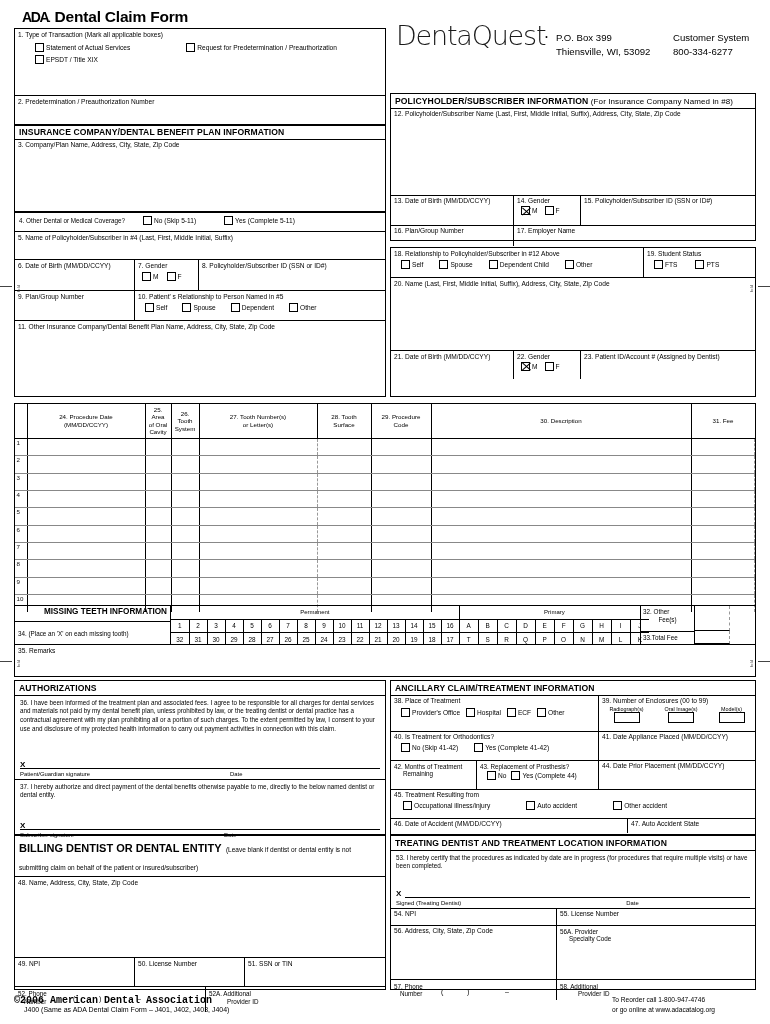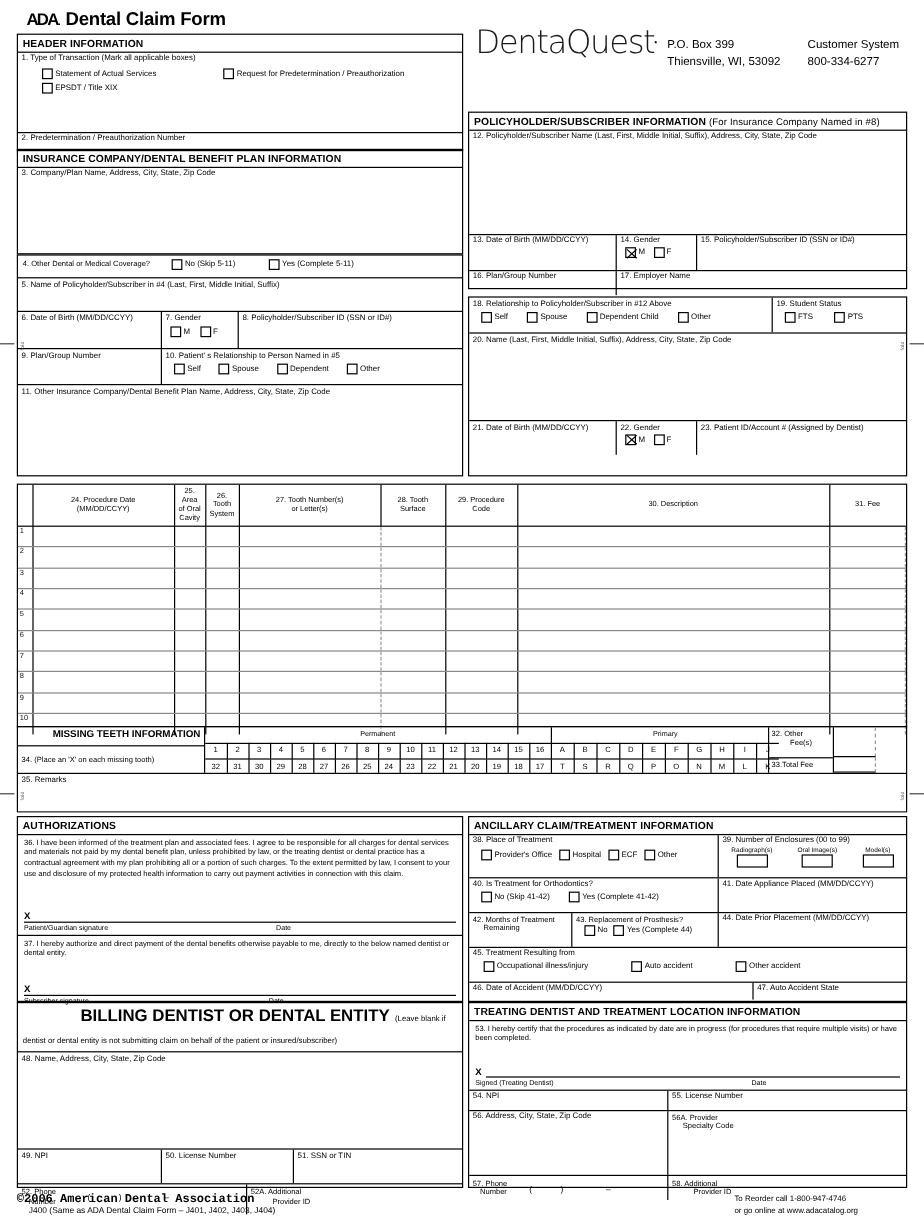--- a/index.html
+++ b/index.html
@@ -81,21 +81,20 @@
   <div class="dqaddr">
     <div>P.O. Box 399</div>
     <div>Thiensville, WI, 53092</div>
   </div>
   <div class="dqsvc">
     <div>Customer System</div>
     <div>800-334-6277</div>
   </div>
 
   <div class="bx" style="position:absolute;left:14px;top:28px;width:372px;height:98px;">
-    <div class="band">HEADER INFORMATION</div>
     <div style="height:67px;border-bottom:1.4px solid #000;box-sizing:border-box;">
       <div class="lbl">1. Type of Transaction (Mark all applicable boxes)</div>
       <div class="flexline" style="margin:4px 0 0 20px;">
         <span class="cbgrp">
           <span class="cb"></span>
           <span class="cbtxt">Statement of Actual Services</span>
         </span>
         <span class="cbgrp" style="margin-left:54px;">
           <span class="cb"></span>
           <span class="cbtxt">Request for Predetermination / Preauthorization</span>
@@ -599,21 +598,21 @@
       </div>
       <div style="position:absolute;left:5px;right:5px;bottom:0px;display:flex;">
         <span class="tiny">Subscriber signature</span>
         <span class="tiny" style="margin-left:150px;">Date</span>
       </div>
     </div>
   </div>
 
   <div class="bx" style="position:absolute;left:14px;top:835px;width:372px;height:155px;">
     <div style="border-bottom:.9px solid #000;padding:2px 4px;">
-      <span style="font-weight:bold;font-size:14px;margin-left:48px;">BILLING DENTIST OR DENTAL ENTITY</span>
+      <span style="font-weight:bold;font-size:11px;">BILLING DENTIST OR DENTAL ENTITY</span>
       <span style="font-size:6.5px;">(Leave blank if dentist or dental entity is not submitting claim on behalf of the patient or insured/subscriber)</span>
     </div>
     <div class="b" style="height:80px;">
       <div class="lbl">48. Name, Address, City, State, Zip Code</div>
       <div class="lbl"></div>
     </div>
     <div class="row b" style="height:28px;">
       <div class="cell r" style="width:120px;">
         <div class="lbl">49. NPI</div>
       </div>

